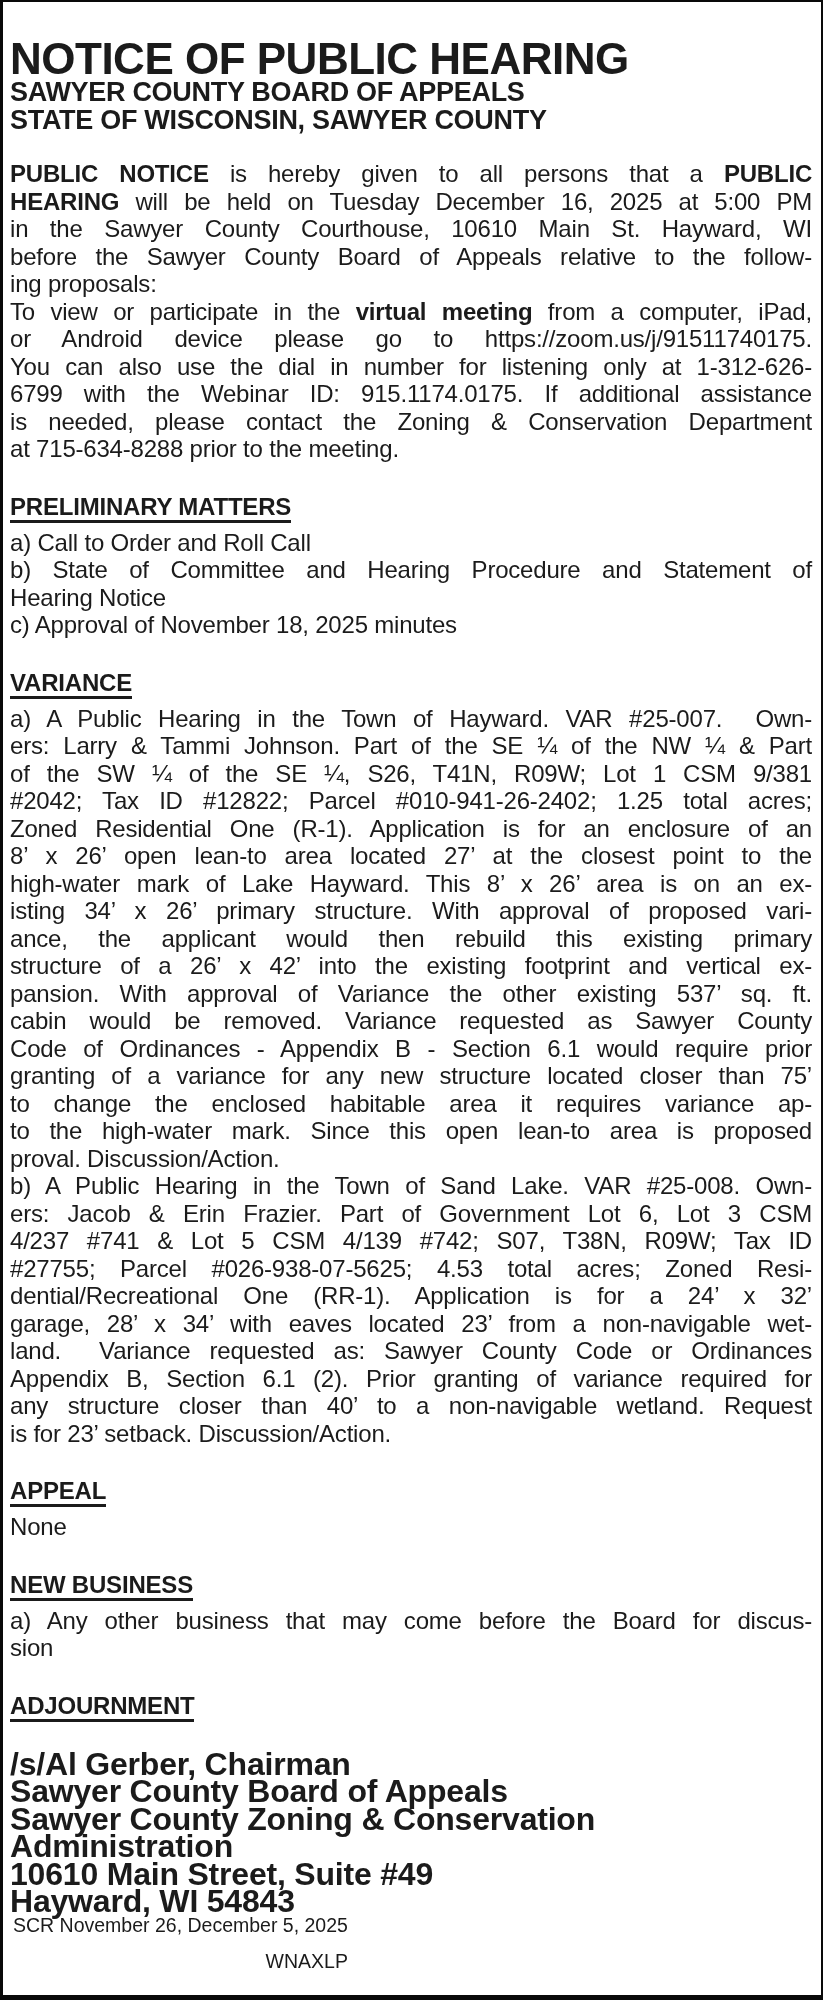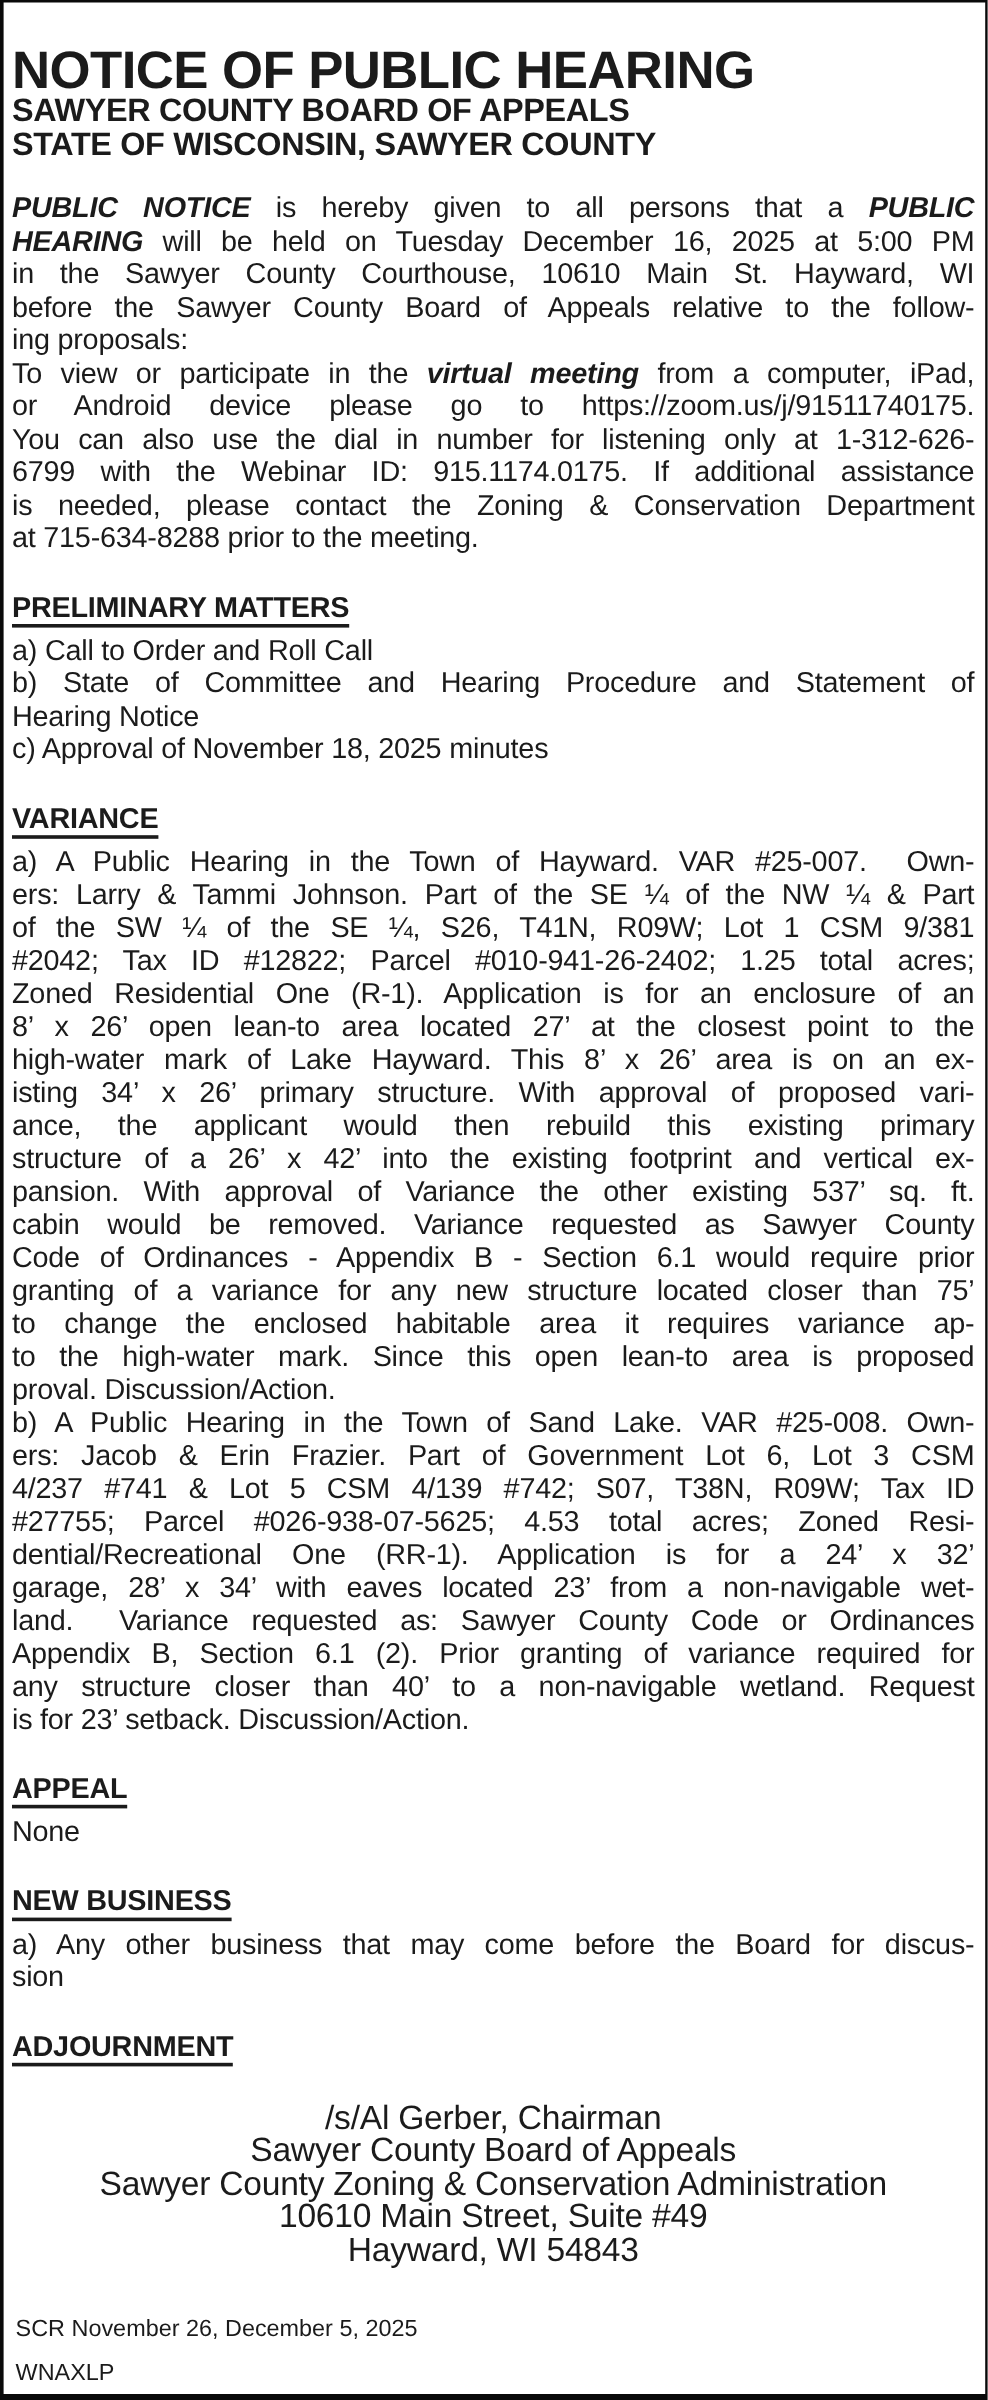--- a/index.html
+++ b/index.html
@@ -26,33 +26,33 @@
   }
   .subtitle{font-weight:bold;font-size:27px;line-height:28px;letter-spacing:-0.3px;}
   .body-flow{font-size:24px;line-height:27.5px;letter-spacing:-0.2px;}
   .body-flow > :first-child{margin-top:26px;}
   .para + .para{}
   .item + .item{margin-top:0;}
   .item + .sec-heading, .para + .sec-heading{margin-top:29px;}
   .sec-heading + .para, .sec-heading + .item{margin-top:6px;}
   .ln{min-height:27.5px;}
   .ln.fill{text-align:justify;text-align-last:justify;}
-  .b{font-weight:bold;font-style:italic;}
+  .b{font-weight:bold;}
   .sec-heading{font-weight:bold;line-height:29px;text-decoration:underline;}
   .sec-heading-text{
     display:inline-block;border-bottom:3px solid var(--text);padding-bottom:1px;
     line-height:24px;
   }
   .signature{
-    margin-top:29px;text-align:center;font-weight:normal;
-    font-size:28px;line-height:27.5px;letter-spacing:-0.2px;
+    margin-top:29px;text-align:left;font-weight:bold;
+    font-size:32px;line-height:27.5px;letter-spacing:-0.2px;
   }
   .footer{
-    position:absolute;left:10px;bottom:8px;
-    font-size:19.5px;line-height:19px;letter-spacing:0;
+    position:absolute;left:10px;bottom:24px;
+    font-size:19.5px;line-height:19px;letter-spacing:0;text-align:right;
   }
   .footer-line-2{margin-top:17px;}
 </style>
 </head>
 <body>
 
 <div class="frame">
   <div class="header">
     <div class="title">NOTICE OF PUBLIC HEARING</div>
     <div class="subtitle">SAWYER COUNTY BOARD OF APPEALS</div>

